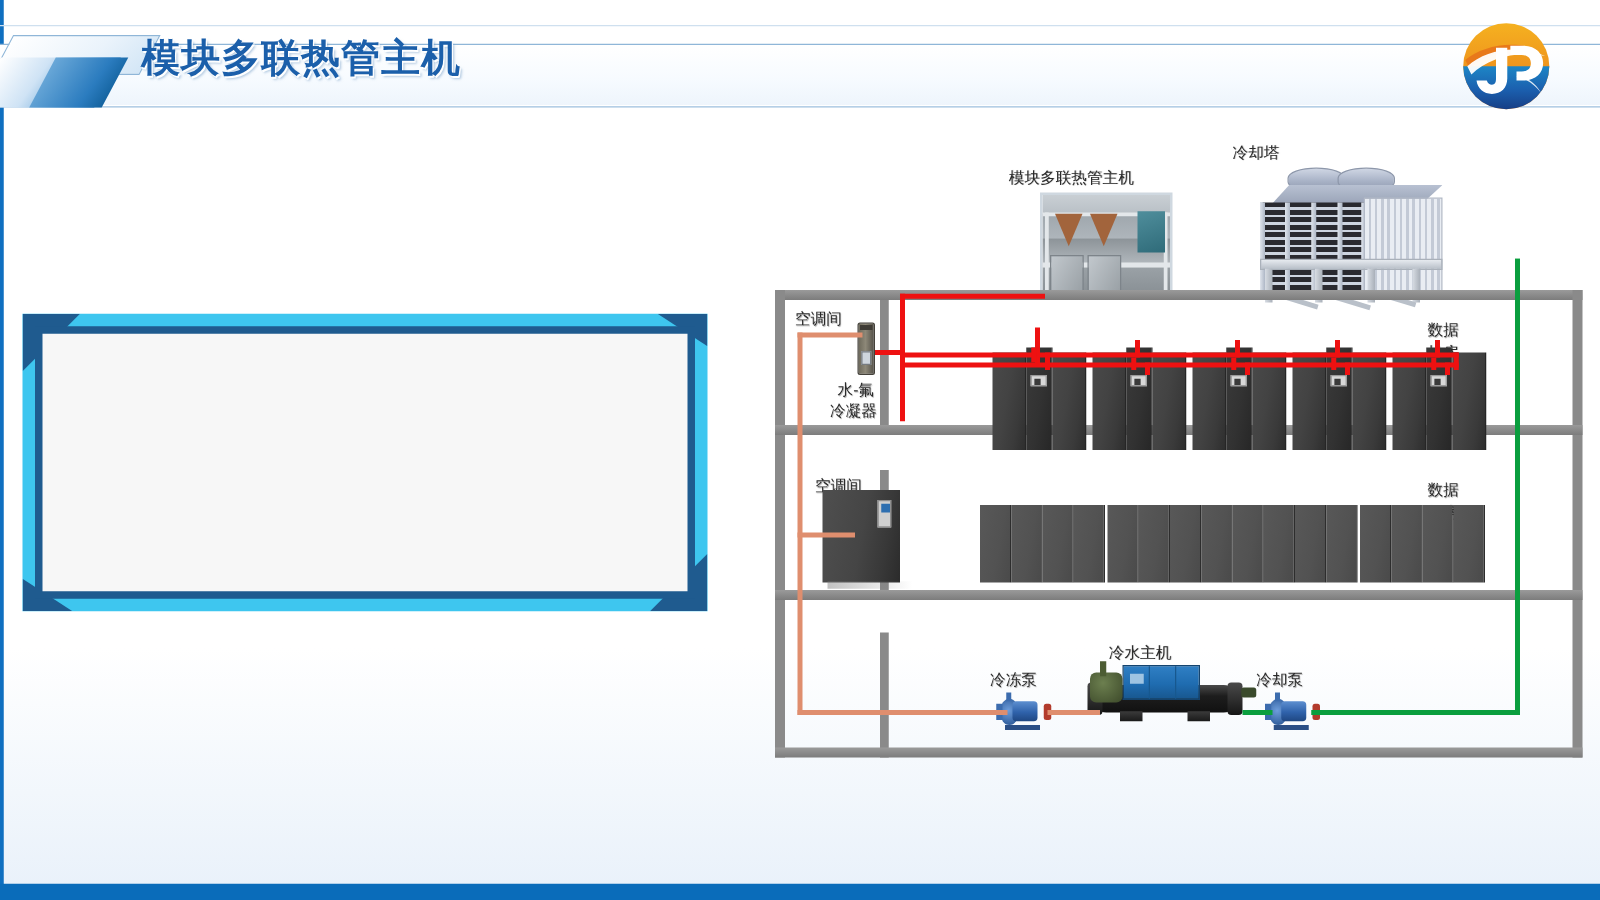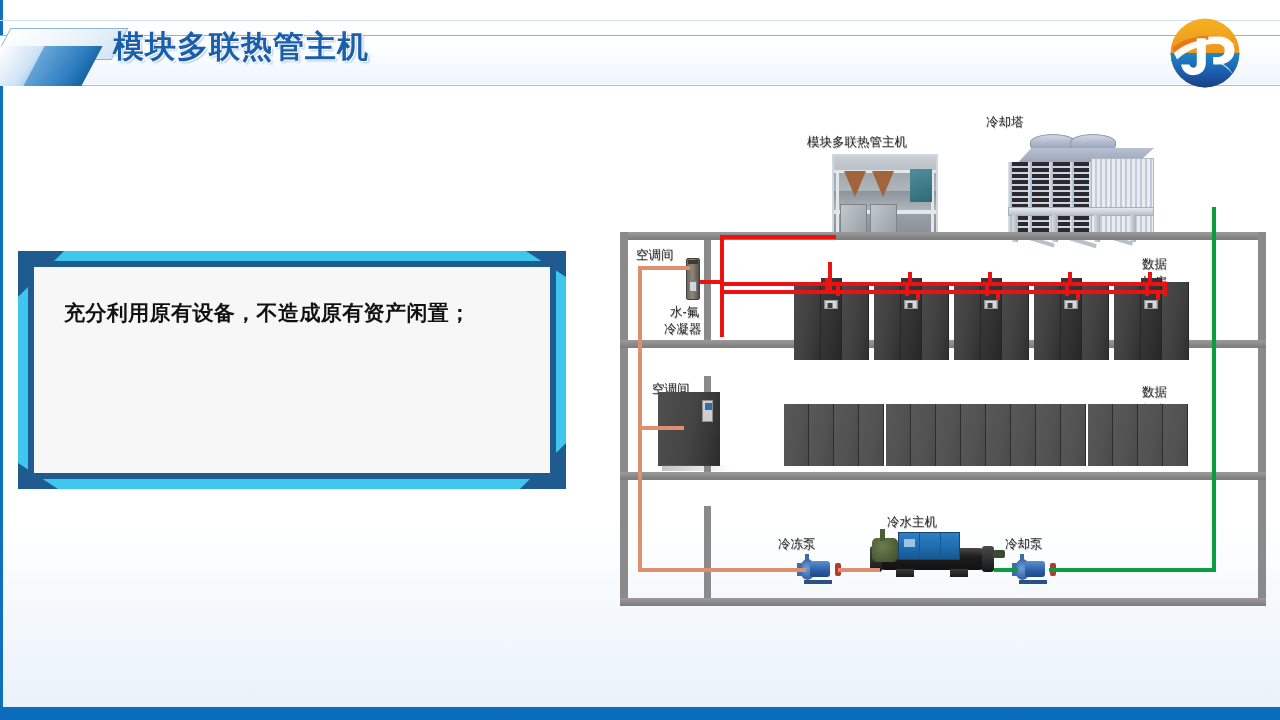--- a/index.html
+++ b/index.html
@@ -347,21 +347,20 @@
 
   <div class="tbox">
     <div class="cyan"></div>
     <div class="bevTL"></div>
     <div class="bevTR"></div>
     <div class="bevBL"></div>
     <div class="bevBR"></div>
     <div class="navy"></div>
     <div class="inner"></div>
     <div class="txt">
-      <div>充分利用原有设备，不造成原有资产闲置；</div>
     </div>
   </div>
 
   <div class="diagram">
 
     <div class="dlabel" style="left:195px; top:30px;">模块多联热管主机</div>
     <div class="dlabel" style="left:374px; top:10px;">冷却塔</div>
 
     <div class="photo-hp" style="left:220px; top:50px; width:106px; height:86px;">
       <div class="frame-bar" style="left:0; top:14px; width:100%; height:3px;"></div>
@@ -475,21 +474,21 @@
       <div class="floor2rack" style="left:374px; top:300px; width:25px; height:62px;"></div>
       <div class="floor2rack" style="left:399px; top:300px; width:25px; height:62px;"></div>
       <div class="floor2rack" style="left:424px; top:300px; width:25px; height:62px;"></div>
       <div class="floor2rack" style="left:449px; top:300px; width:25px; height:62px;"></div>
       <div class="floor2rack" style="left:476px; top:300px; width:25px; height:62px;"></div>
       <div class="floor2rack" style="left:501px; top:300px; width:25px; height:62px;"></div>
       <div class="floor2rack" style="left:526px; top:300px; width:25px; height:62px;"></div>
       <div class="floor2rack" style="left:551px; top:300px; width:25px; height:62px;"></div>
     </div>
 
-    <div class="dlabel" style="left:166px; top:432px;">冷冻泵</div>
+    <div class="dlabel" style="left:180px; top:432px;">冷冻泵</div>
     <div class="dlabel" style="left:275px; top:410px;">冷水主机</div>
     <div class="dlabel" style="left:393px; top:432px;">冷却泵</div>
 
     <div class="pump" style="left:188px; top:455px;">
       <div class="volute"></div>
         <div class="stalk"></div>
         <div class="body"></div>
       <div class="flangeL"></div>
         <div class="flangeR"></div>
         <div class="base"></div>

